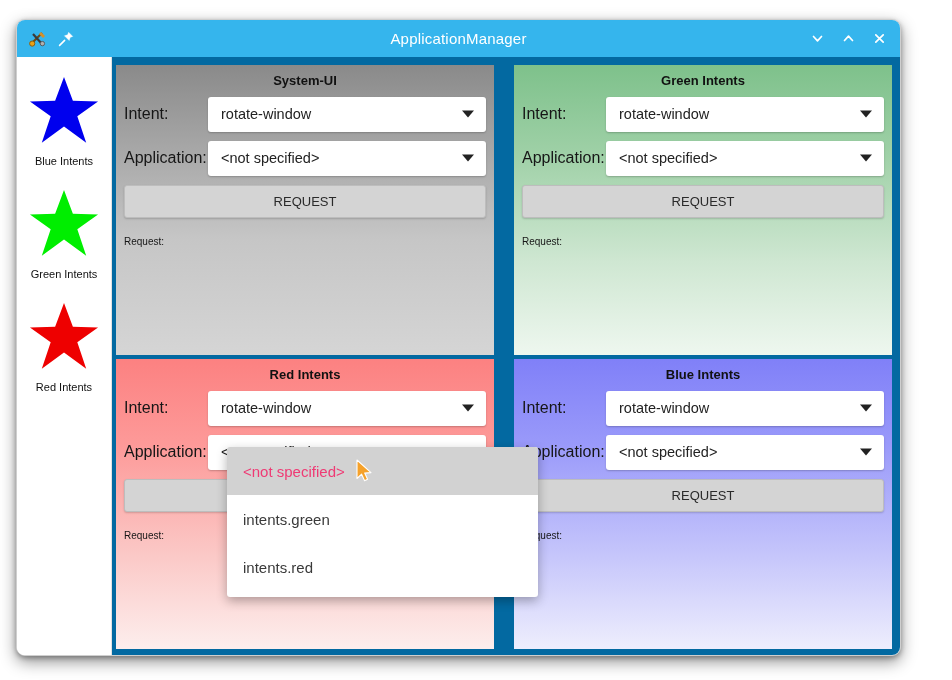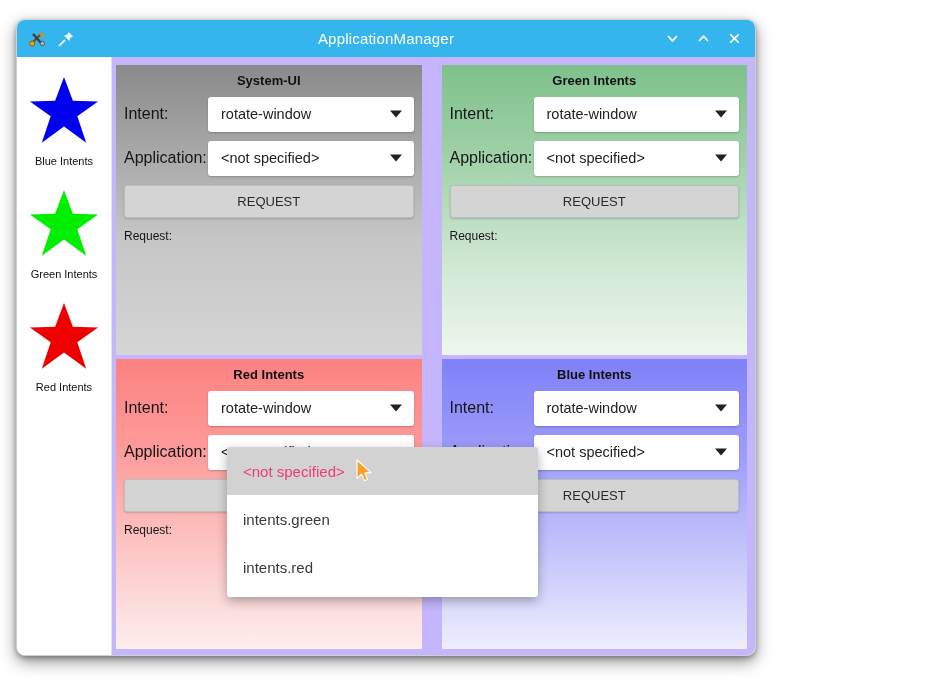--- a/index.html
+++ b/index.html
@@ -10,21 +10,21 @@
     overflow: hidden;
     background: #ffffff;
     font-family: "Liberation Sans", sans-serif;
   }
 
   
   #window {
     position: absolute;
     left: 16px;
     top: 19px;
-    width: 740px;
+    width: 885px;
     height: 637px;
     border-radius: 9px;
     background: #ffffff;
     box-shadow: 0 6px 16px rgba(0,0,0,0.42), 0 2px 5px rgba(0,0,0,0.30);
     overflow: hidden;
     border: 1px solid #cfcfcf;
   }
 
   
   #titlebar {
@@ -98,21 +98,21 @@
   }
 
   
   #grid {
     flex: 1 1 auto;
     display: grid;
     grid-template-columns: 1fr 1fr;
     grid-template-rows: 1fr 1fr;
     gap: 4px 20px;
     padding: 8px 8px 8px 4px;
-    background: #c4b5fd;
+    background: #0369a1;
   }
 
   .panel {
     position: relative;
     padding: 8px 8px 0 8px;
     overflow: visible;
   }
   .panel-gray  { background: linear-gradient(180deg, #8a8a8a 0%, #a6a6a6 28%, #c6c6c6 60%, #d5d5d5 100%); }
   .panel-green { background: linear-gradient(180deg, #7ec18b 0%, #9ed0a6 30%, #cfe7d2 68%, #eef7ef 100%); }
   .panel-red   { background: linear-gradient(180deg, #fc8181 0%, #fd9a99 30%, #fbc9c7 68%, #fdeeed 100%); }
@@ -174,22 +174,22 @@
     align-items: center;
     justify-content: center;
     font-size: 13px;
     color: #2a2a2a;
     cursor: pointer;
     box-shadow: 0 1px 2px rgba(0,0,0,0.18);
     margin-top: 1px;
   }
 
   .request-label {
-    margin-top: 11px;
-    font-size: 12px;
+    margin-top: 18px;
+    font-size: 10px;
     color: #161616;
   }
 
   
   #dropdown-popup {
     position: absolute;
     left: 210px;
     top: 427px;
     width: 311px;
     background: #ffffff;

